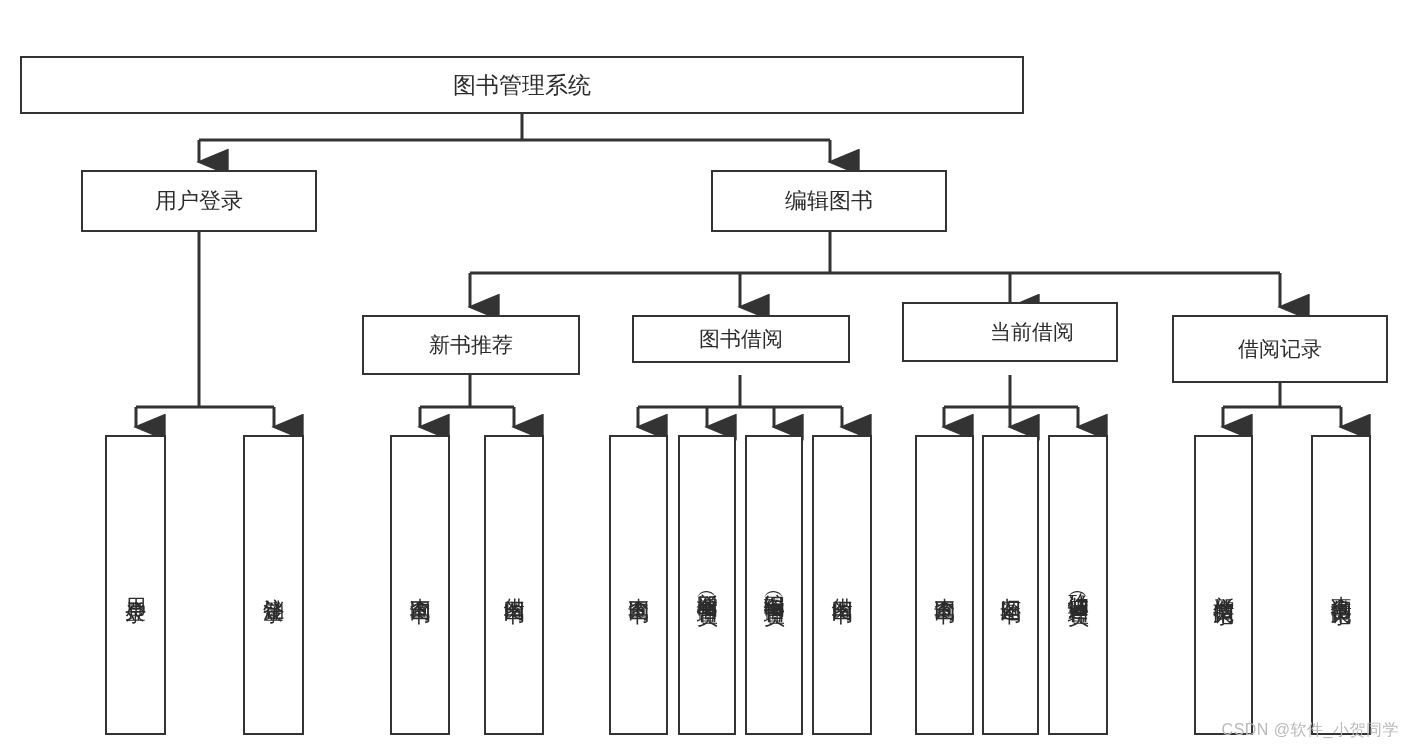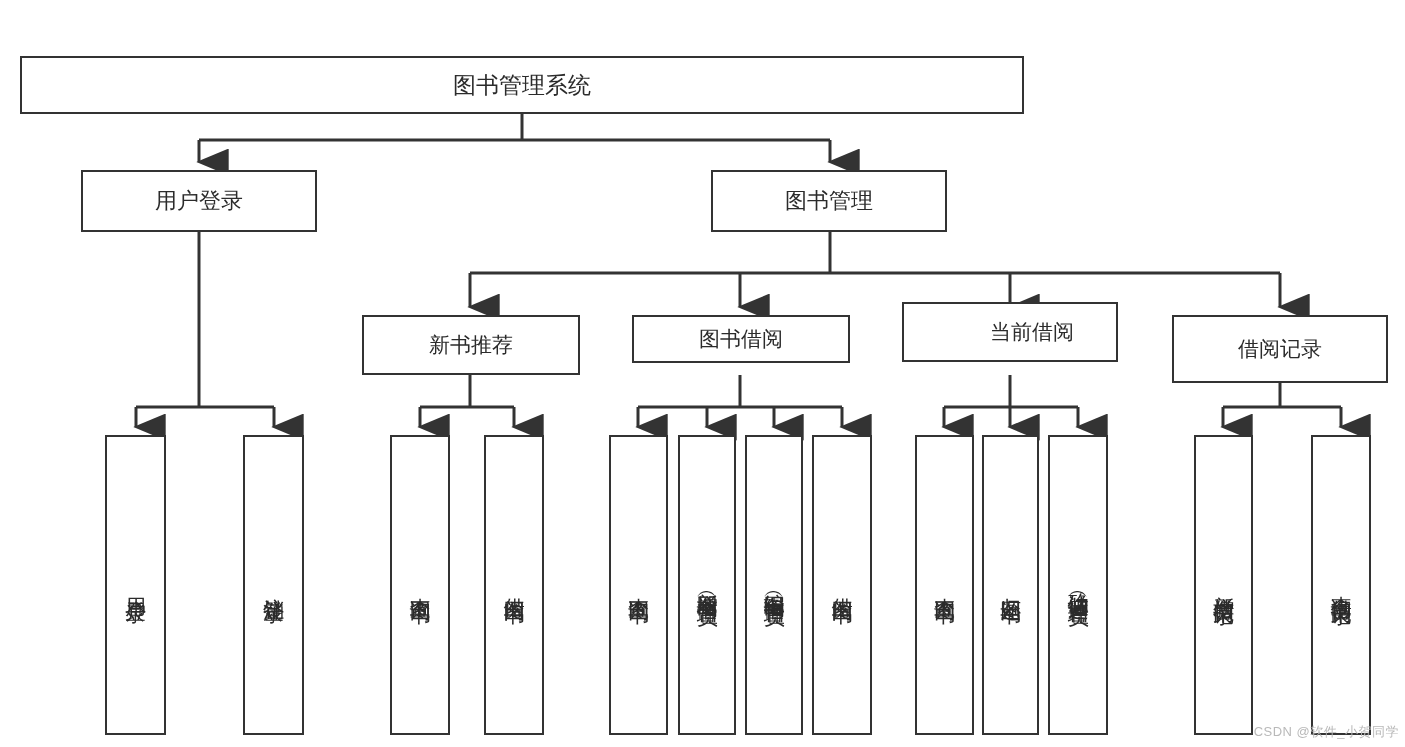--- a/index.html
+++ b/index.html
@@ -60,21 +60,21 @@
     writing-mode: vertical-rl;
     text-orientation: upright;
     display: block;
     white-space: normal;
     max-height: 100%;
   }
   .watermark {
     position: absolute;
     right: 6px;
     bottom: 6px;
-    font-size: 13px;
+    font-size: 16px;
     color: #b9b9b9;
     letter-spacing: 0.5px;
     z-index: 5;
     white-space: nowrap;
     margin-left: 11px;
   }
 </style>
 </head>
 <body>
 
@@ -127,21 +127,21 @@
       <path d="M 1280 375 L 1280 407"></path>
       <path d="M 1223 407 L 1341 407"></path>
       <path d="M 1223 407 L 1223 427" marker-end="url(#arrow)"></path>
       <path d="M 1341 407 L 1341 427" marker-end="url(#arrow)"></path>
     </g>
   </svg>
 
   <div class="node root" id="node-root" style="left: 20px; top: 12px; width: 1004px; height: 58px; margin-top: 44px;">图书管理系统</div>
 
   <div class="node lvl2" id="node-l2-0" style="left: 81px; top: 170px; width: 236px; height: 62px;">用户登录</div>
-  <div class="node lvl2" id="node-l2-1" style="left: 711px; top: 170px; width: 236px; height: 62px;">图书管理</div>
+  <div class="node lvl2" id="node-l2-1" style="left: 711px; top: 170px; width: 236px; height: 62px;">编辑图书</div>
 
   <div class="node lvl3" id="node-l3-0" style="left: 362px; top: 315px; width: 218px; height: 60px;">新书推荐</div>
   <div class="node lvl3" id="node-l3-1" style="left: 632px; top: 315px; width: 218px; height: 48px;">图书借阅</div>
   <div class="node lvl3" id="node-l3-2" style="left: 902px; top: 302px; width: 216px; height: 60px; padding-left: 44px;">当前借阅</div>
   <div class="node lvl3" id="node-l3-3" style="left: 1172px; top: 315px; width: 216px; height: 68px;">借阅记录</div>
 
   <div id="leaf-layer">
       <div class="node leaf" style="left: 105px; top: 435px; width: 61px; height: 300px;">
         <span class="vtext">用户登录</span>
       </div>

